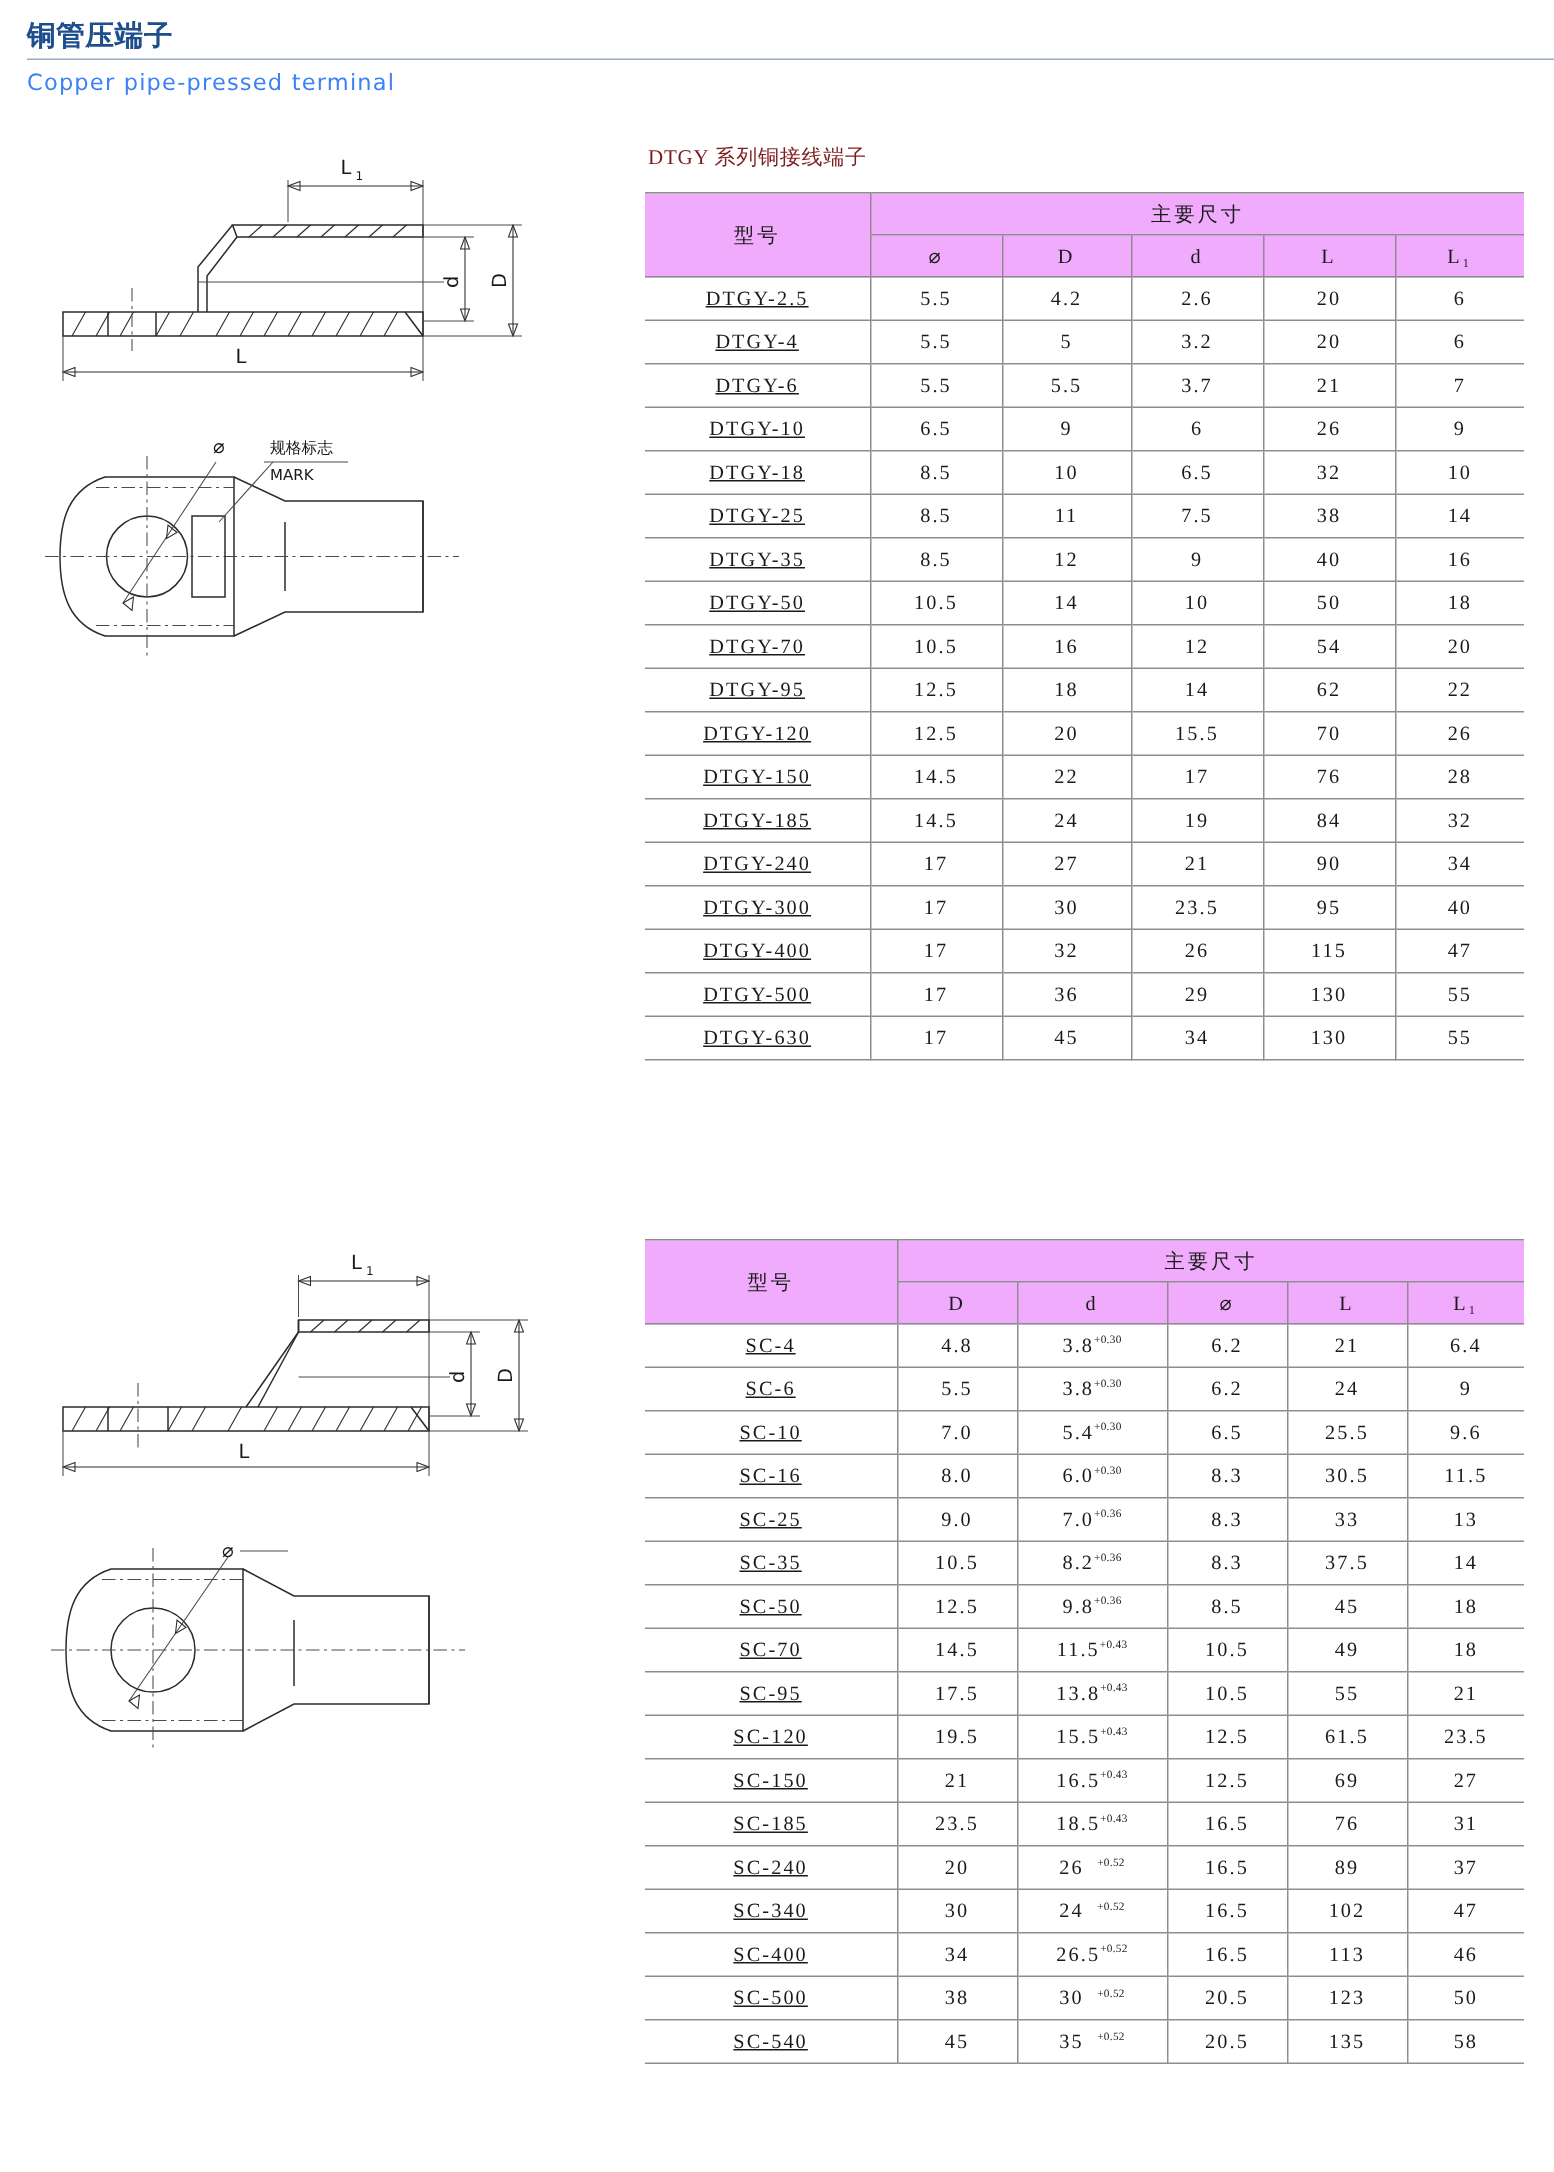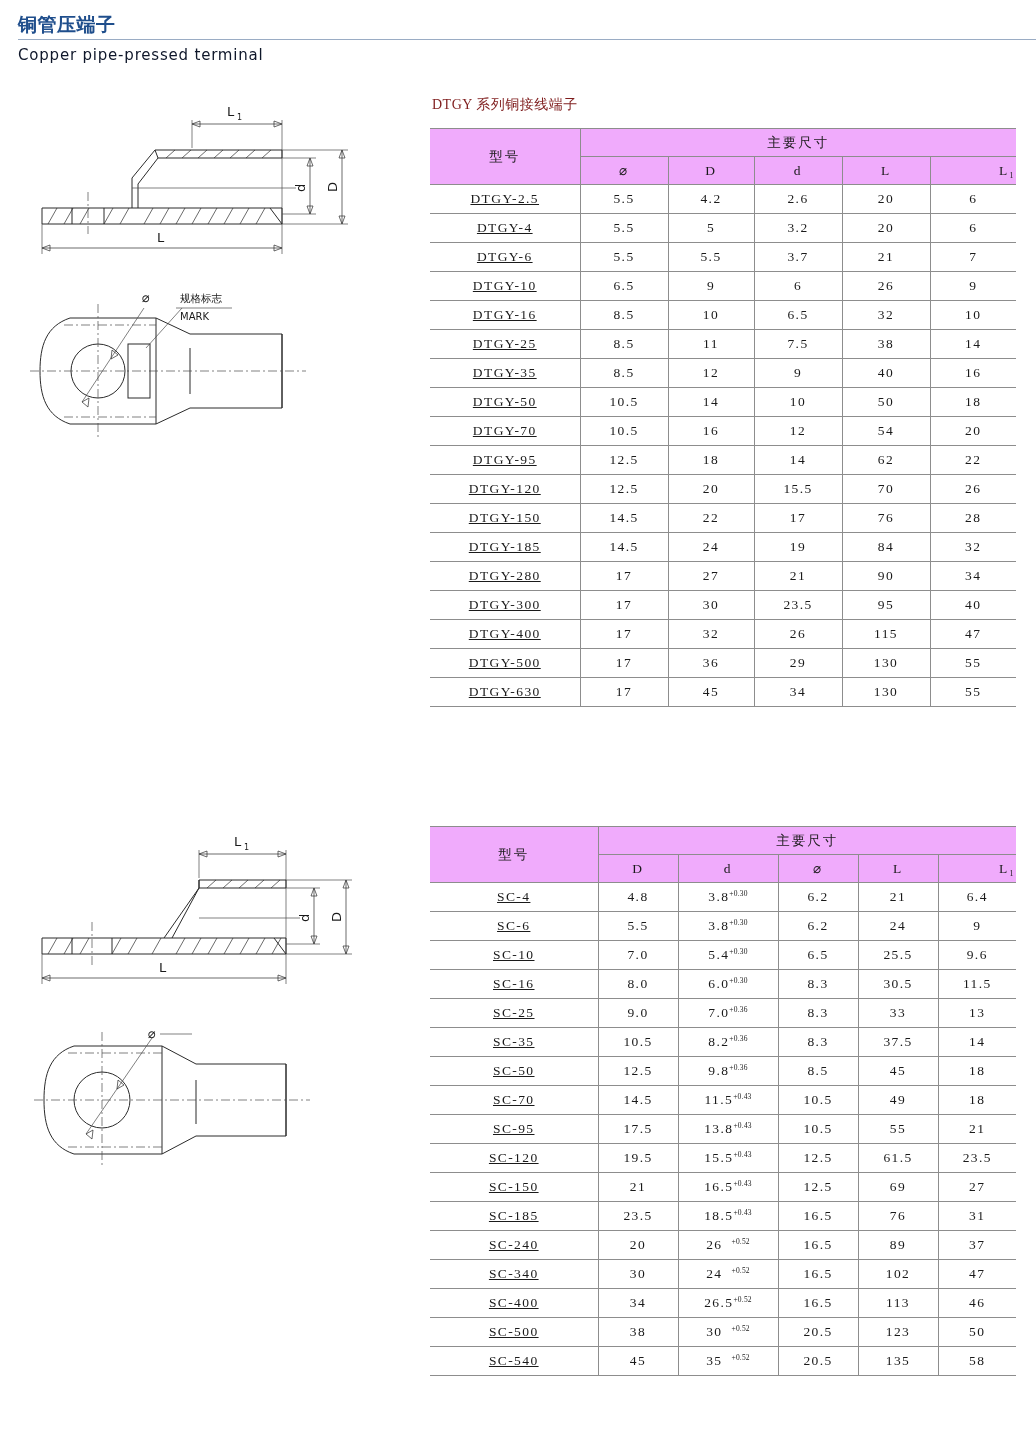--- a/index.html
+++ b/index.html
@@ -32,21 +32,21 @@
   }
   .header-rule {
     width: 1036px;
     height: 1px;
     background: #9aacc4;
     margin-top: 3px;
   }
   .title-en {
     font-family: "DejaVu Sans", "Liberation Sans", sans-serif;
     font-size: 15px;
-    color: #0f172a;
+    color: #3b82f6;
     letter-spacing: 0.8px;
     line-height: 22px;
     margin-top: 4px;
   }
 
   
   .section { position: absolute; }
   #section-dtgy { left: 0; top: 96px; width: 1036px; }
   #section-sc   { left: 0; top: 826px; width: 1036px; }
 
@@ -88,21 +88,21 @@
     border-bottom: 1px solid #8d8d8d;
   }
   table.spec thead th {
     background: #f0abfc;
     font-weight: normal;
     letter-spacing: 2px;
   }
   th.th-model  { height: 56px; border-right: 1px solid #8d8d8d; }
   th.th-group  { height: 28px; }
   th.th-sub    { height: 28px; border-right: 1px solid #8d8d8d; border-top: 1px solid #8d8d8d; }
-  th.th-sub:last-child { border-right: none; text-align: right; }
+  th.th-sub:last-child { border-right: none; }
   td.cell-model {
     text-align: left;
     padding-left: 18px;
     border-right: 1px solid #8d8d8d;
     white-space: nowrap;
     text-decoration: underline;
   }
   table.spec tbody td { height: 29px; }
   td.val { border-right: 1px solid #8d8d8d; }
   td.val:last-child { border-right: none; }
@@ -312,21 +312,21 @@
           </tr>
           <tr>
             <td class="cell-model">DTGY-10</td>
             <td class="val">6.5</td>
             <td class="val">9</td>
             <td class="val">6</td>
             <td class="val">26</td>
             <td class="val">9</td>
           </tr>
           <tr>
-            <td class="cell-model">DTGY-16</td>
+            <td class="cell-model">DTGY-18</td>
             <td class="val">8.5</td>
             <td class="val">10</td>
             <td class="val">6.5</td>
             <td class="val">32</td>
             <td class="val">10</td>
           </tr>
           <tr>
             <td class="cell-model">DTGY-25</td>
             <td class="val">8.5</td>
             <td class="val">11</td>
@@ -384,21 +384,21 @@
           </tr>
           <tr>
             <td class="cell-model">DTGY-185</td>
             <td class="val">14.5</td>
             <td class="val">24</td>
             <td class="val">19</td>
             <td class="val">84</td>
             <td class="val">32</td>
           </tr>
           <tr>
-            <td class="cell-model">DTGY-280</td>
+            <td class="cell-model">DTGY-240</td>
             <td class="val">17</td>
             <td class="val">27</td>
             <td class="val">21</td>
             <td class="val">90</td>
             <td class="val">34</td>
           </tr>
           <tr>
             <td class="cell-model">DTGY-300</td>
             <td class="val">17</td>
             <td class="val">30</td>

